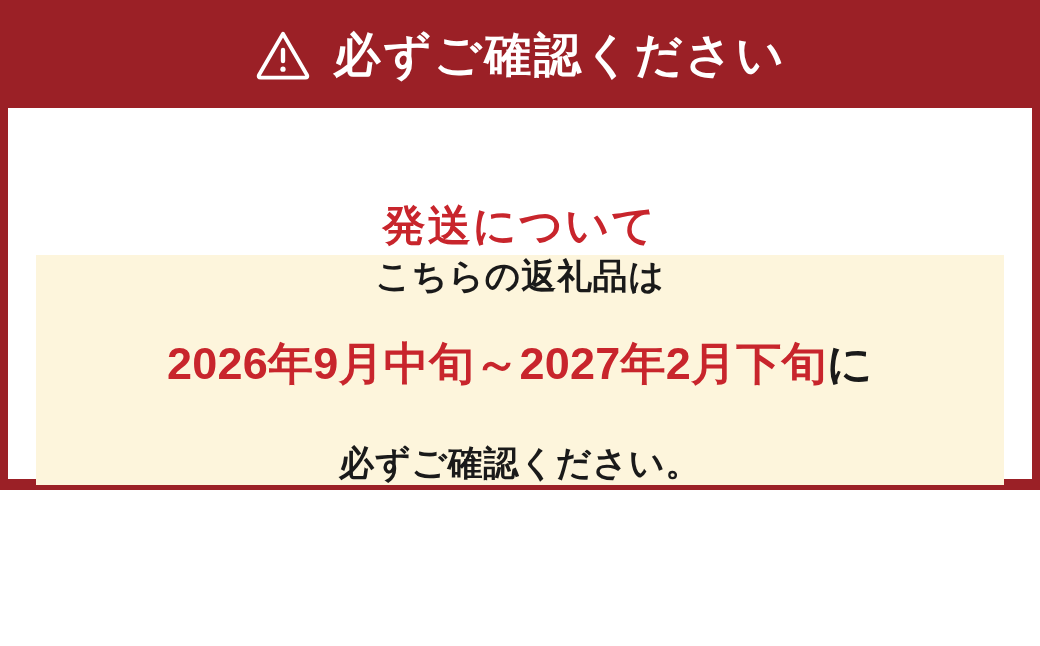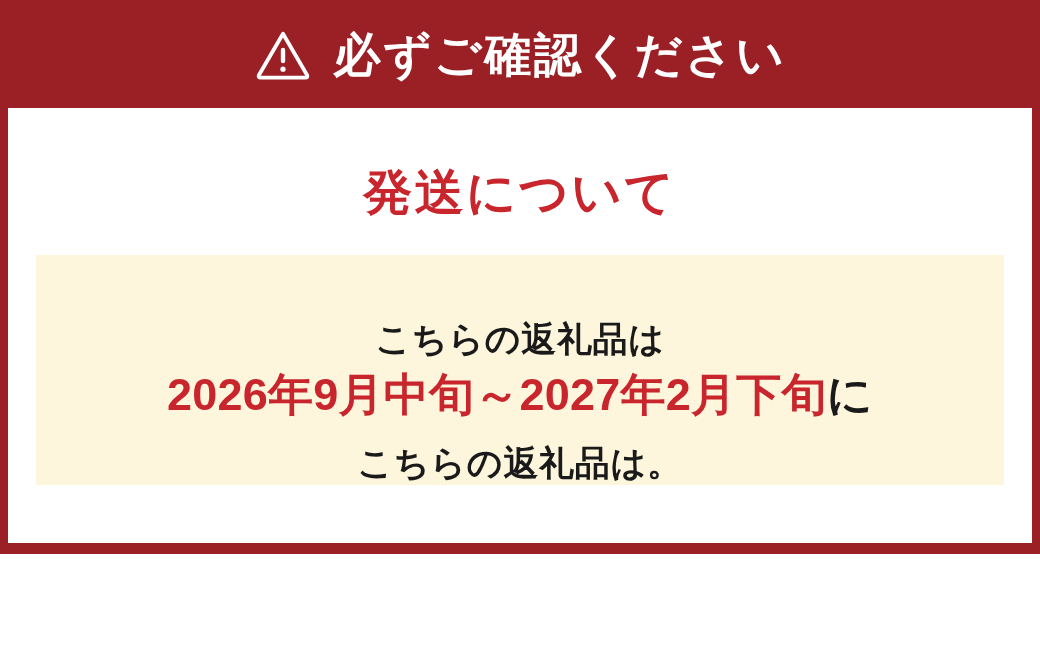--- a/index.html
+++ b/index.html
@@ -10,21 +10,21 @@
     height: 646px;
     background: #ffffff;
     font-family: "Liberation Sans", "DejaVu Sans", sans-serif;
     overflow: hidden;
   }
 
   
   .notice-card {
     position: relative;
     width: 1040px;
-    height: 554px;
+    height: 490px;
     background: #ffffff;
     border-left: 8px solid #9B2026;
     border-right: 8px solid #9B2026;
     border-bottom: 11px solid #9B2026;
     border-top: 0;
     display: flex;
     flex-direction: column;
   }
 
   
@@ -61,40 +61,40 @@
   
   .notice-body {
     flex: 1 1 auto;
     background: #ffffff;
     padding: 0;
     position: relative;
   }
 
   .section-title {
     color: #C8252C;
-    font-size: 49px;
+    font-size: 43px;
     font-weight: bold;
     letter-spacing: 0.05em;
     line-height: 1;
     text-align: center;
-    margin-top: 60px;
+    margin-top: 96px;
   }
 
   
   .callout {
     position: absolute;
     left: 28px;
     right: 28px;
     top: 147px;
     height: 230px;
     background: #FDF5DC;
     display: flex;
     flex-direction: column;
     align-items: center;
-    justify-content: flex-end;
+    justify-content: space-between;
     gap: 2px;
   }
 
   .callout-line {
     text-align: center;
     line-height: 1.22;
     white-space: nowrap;
   }
 
   .line-lead {
@@ -140,19 +140,19 @@
     <div class="section-title">発送について</div>
 
     <div class="callout">
 
       <div class="callout-line line-lead">こちらの返礼品は</div>
 
       <div class="callout-line line-date">
         <span class="date-red">2026年9月中旬～2027年2月下旬</span><span class="date-tail">に</span>
       </div>
 
-      <div class="callout-line line-tail">こちらの返礼品は。</div>
+      <div class="callout-line line-tail">必ずご確認ください。</div>
 
     </div>
 
   </div>
 
 </div>
 
 </body></html>

